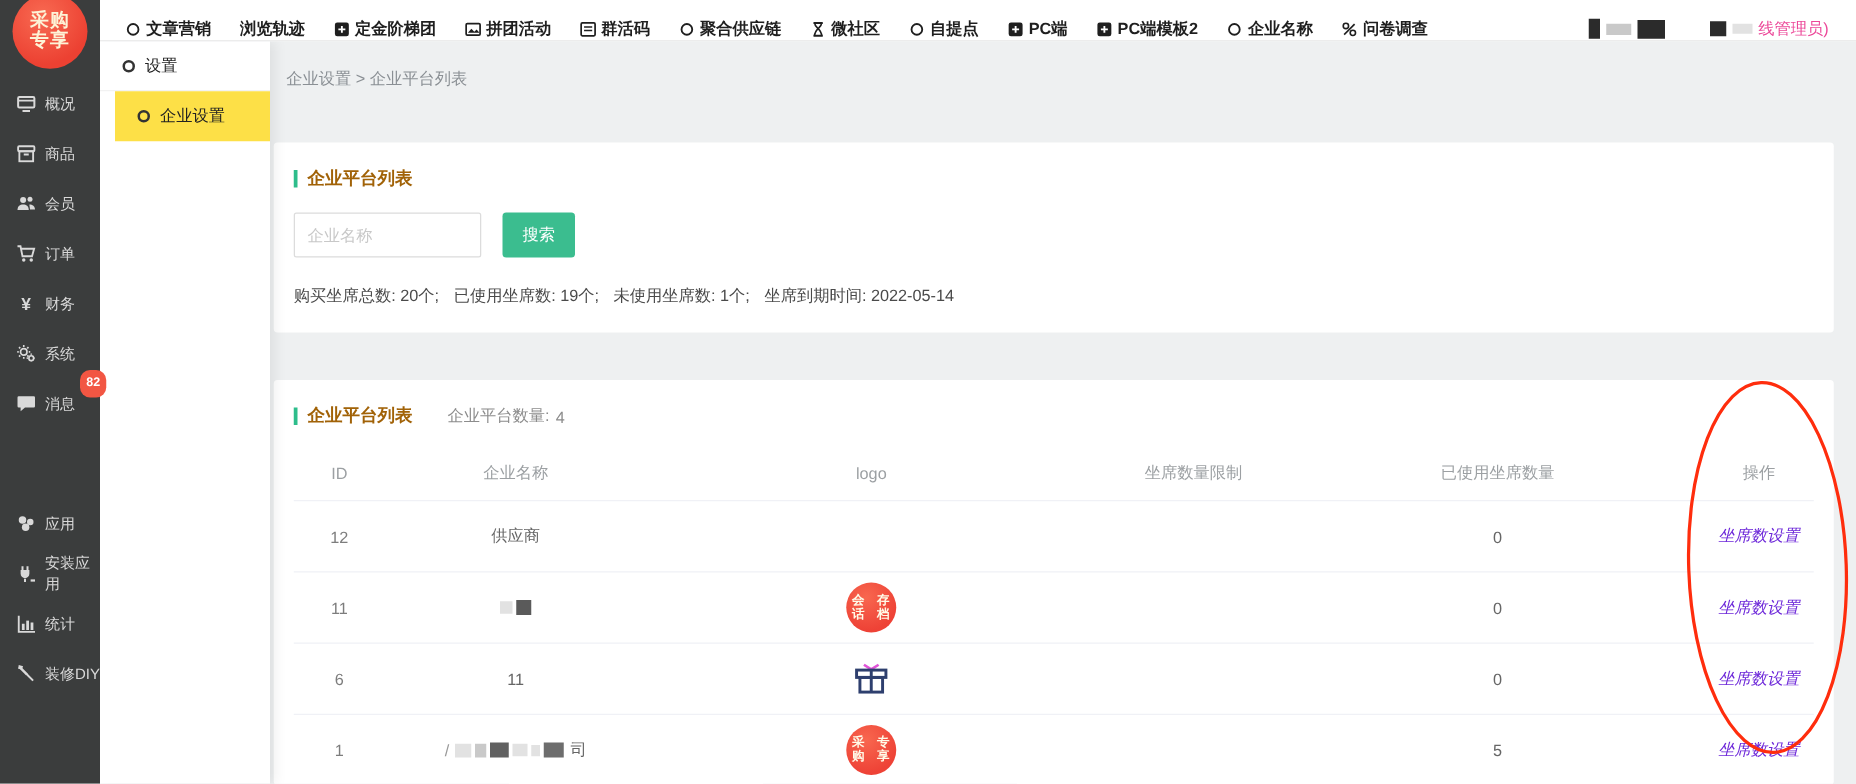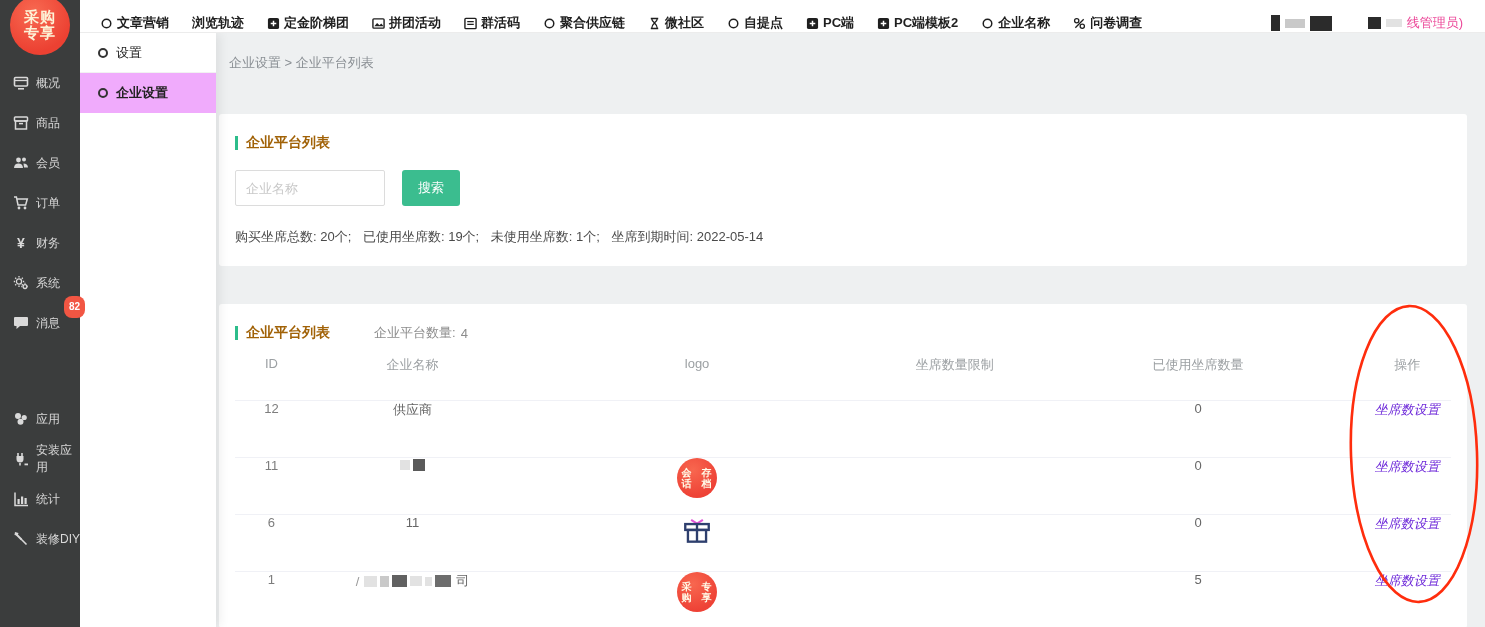--- a/index.html
+++ b/index.html
@@ -59,55 +59,55 @@
 
   
   .sub-side {
     width:136px; min-width:136px; background:#fff; height:100%;
     box-shadow:4px 0 10px rgba(0,0,0,0.07); position:relative; z-index:3;
   }
   .sub-item {
     height:40px; display:flex; align-items:center; padding-left:18px;
     font-size:13px; color:#222; cursor:pointer; border-bottom:1px solid #f2f2f2;
   }
-  .sub-item.active { background:#f0abfc; font-weight:bold; border-bottom:none; }
+  .sub-item.active { background:#fde047; font-weight:normal; border-bottom:none;margin-left:12px; }
   .sub-dot {
     width:10px; height:10px; border:2px solid #333; border-radius:50%;
     margin-right:8px; flex:none;
   }
 
   
   .main { flex:1; min-width:0; display:flex; flex-direction:column; padding:0 18px 0 3px;gap:24px; }
   .breadcrumb { padding:21px 0 18px 10px; color:#8a8f94; font-size:13px; }
   .card { background:#fff; border-radius:3px; }
   .card-search { padding:20px 16px 20px 16px; }
   .card-title-row { display:flex; align-items:center; }
   .green-bar { width:3px; height:14px; background:#2dbd8b; margin-right:8px; }
   .card-title { font-size:14px; font-weight:bold; color:#a16207; }
-  .count-label { margin-left:44px; color:#8c8c8c; font-size:13px; }
+  .count-label { margin-left:28px; color:#8c8c8c; font-size:13px; }
   .count-value { margin-left:5px; color:#8c8c8c; font-size:13px; }
 
   .search-row { display:flex; align-items:center; margin-top:18px; }
   .search-input {
     width:150px; height:36px; border:1px solid #dcdcdc; border-radius:2px;
     padding:0 10px; font-size:13px; color:#333; outline:none;
     font-family:"Liberation Sans","DejaVu Sans",sans-serif;
   }
   .search-input::placeholder { color:#c8c8c8; }
   .search-btn {
     height:36px; width:58px; margin-left:17px; background:#3bbd8f; color:#fff;
     border:none; border-radius:3px; font-size:13px; cursor:pointer;
     font-family:"Liberation Sans","DejaVu Sans",sans-serif;
   }
   .stats-row { margin-top:22px; color:#4a4a4a; font-size:13px; }
   .stats-row span { margin-right:8px; }
 
   .card-table { margin-top:14px; flex:1; padding:20px 0 0 16px; display:flex; flex-direction:column; }
   .table { margin-top:14px; margin-right:16px; }
-  .t-row { display:flex; align-items:flex-start; }
+  .t-row { display:flex; align-items:center; }
   .t-head { height:44px; color:#9ca0a3; font-size:13px; }
   .t-body-row { height:57px; border-top:1px solid #f0f1f6; color:#666; font-size:13px; }
   .c1 { width:6%; text-align:center; }
   .c2 { width:17.2%; text-align:center; }
   .c3 { width:29.6%; display:flex; justify-content:center; align-items:center; text-align:center; }
   .c4 { width:12.8%; text-align:center; }
   .c5 { width:27.2%; text-align:center; }
   .c6 { width:7.2%; text-align:center; }
   .id-cell { color:#7d7d7d; }
   .action-link { color:#6d28d9; cursor:pointer; text-decoration:none; font-size:13px; white-space:nowrap;font-style:italic; }

